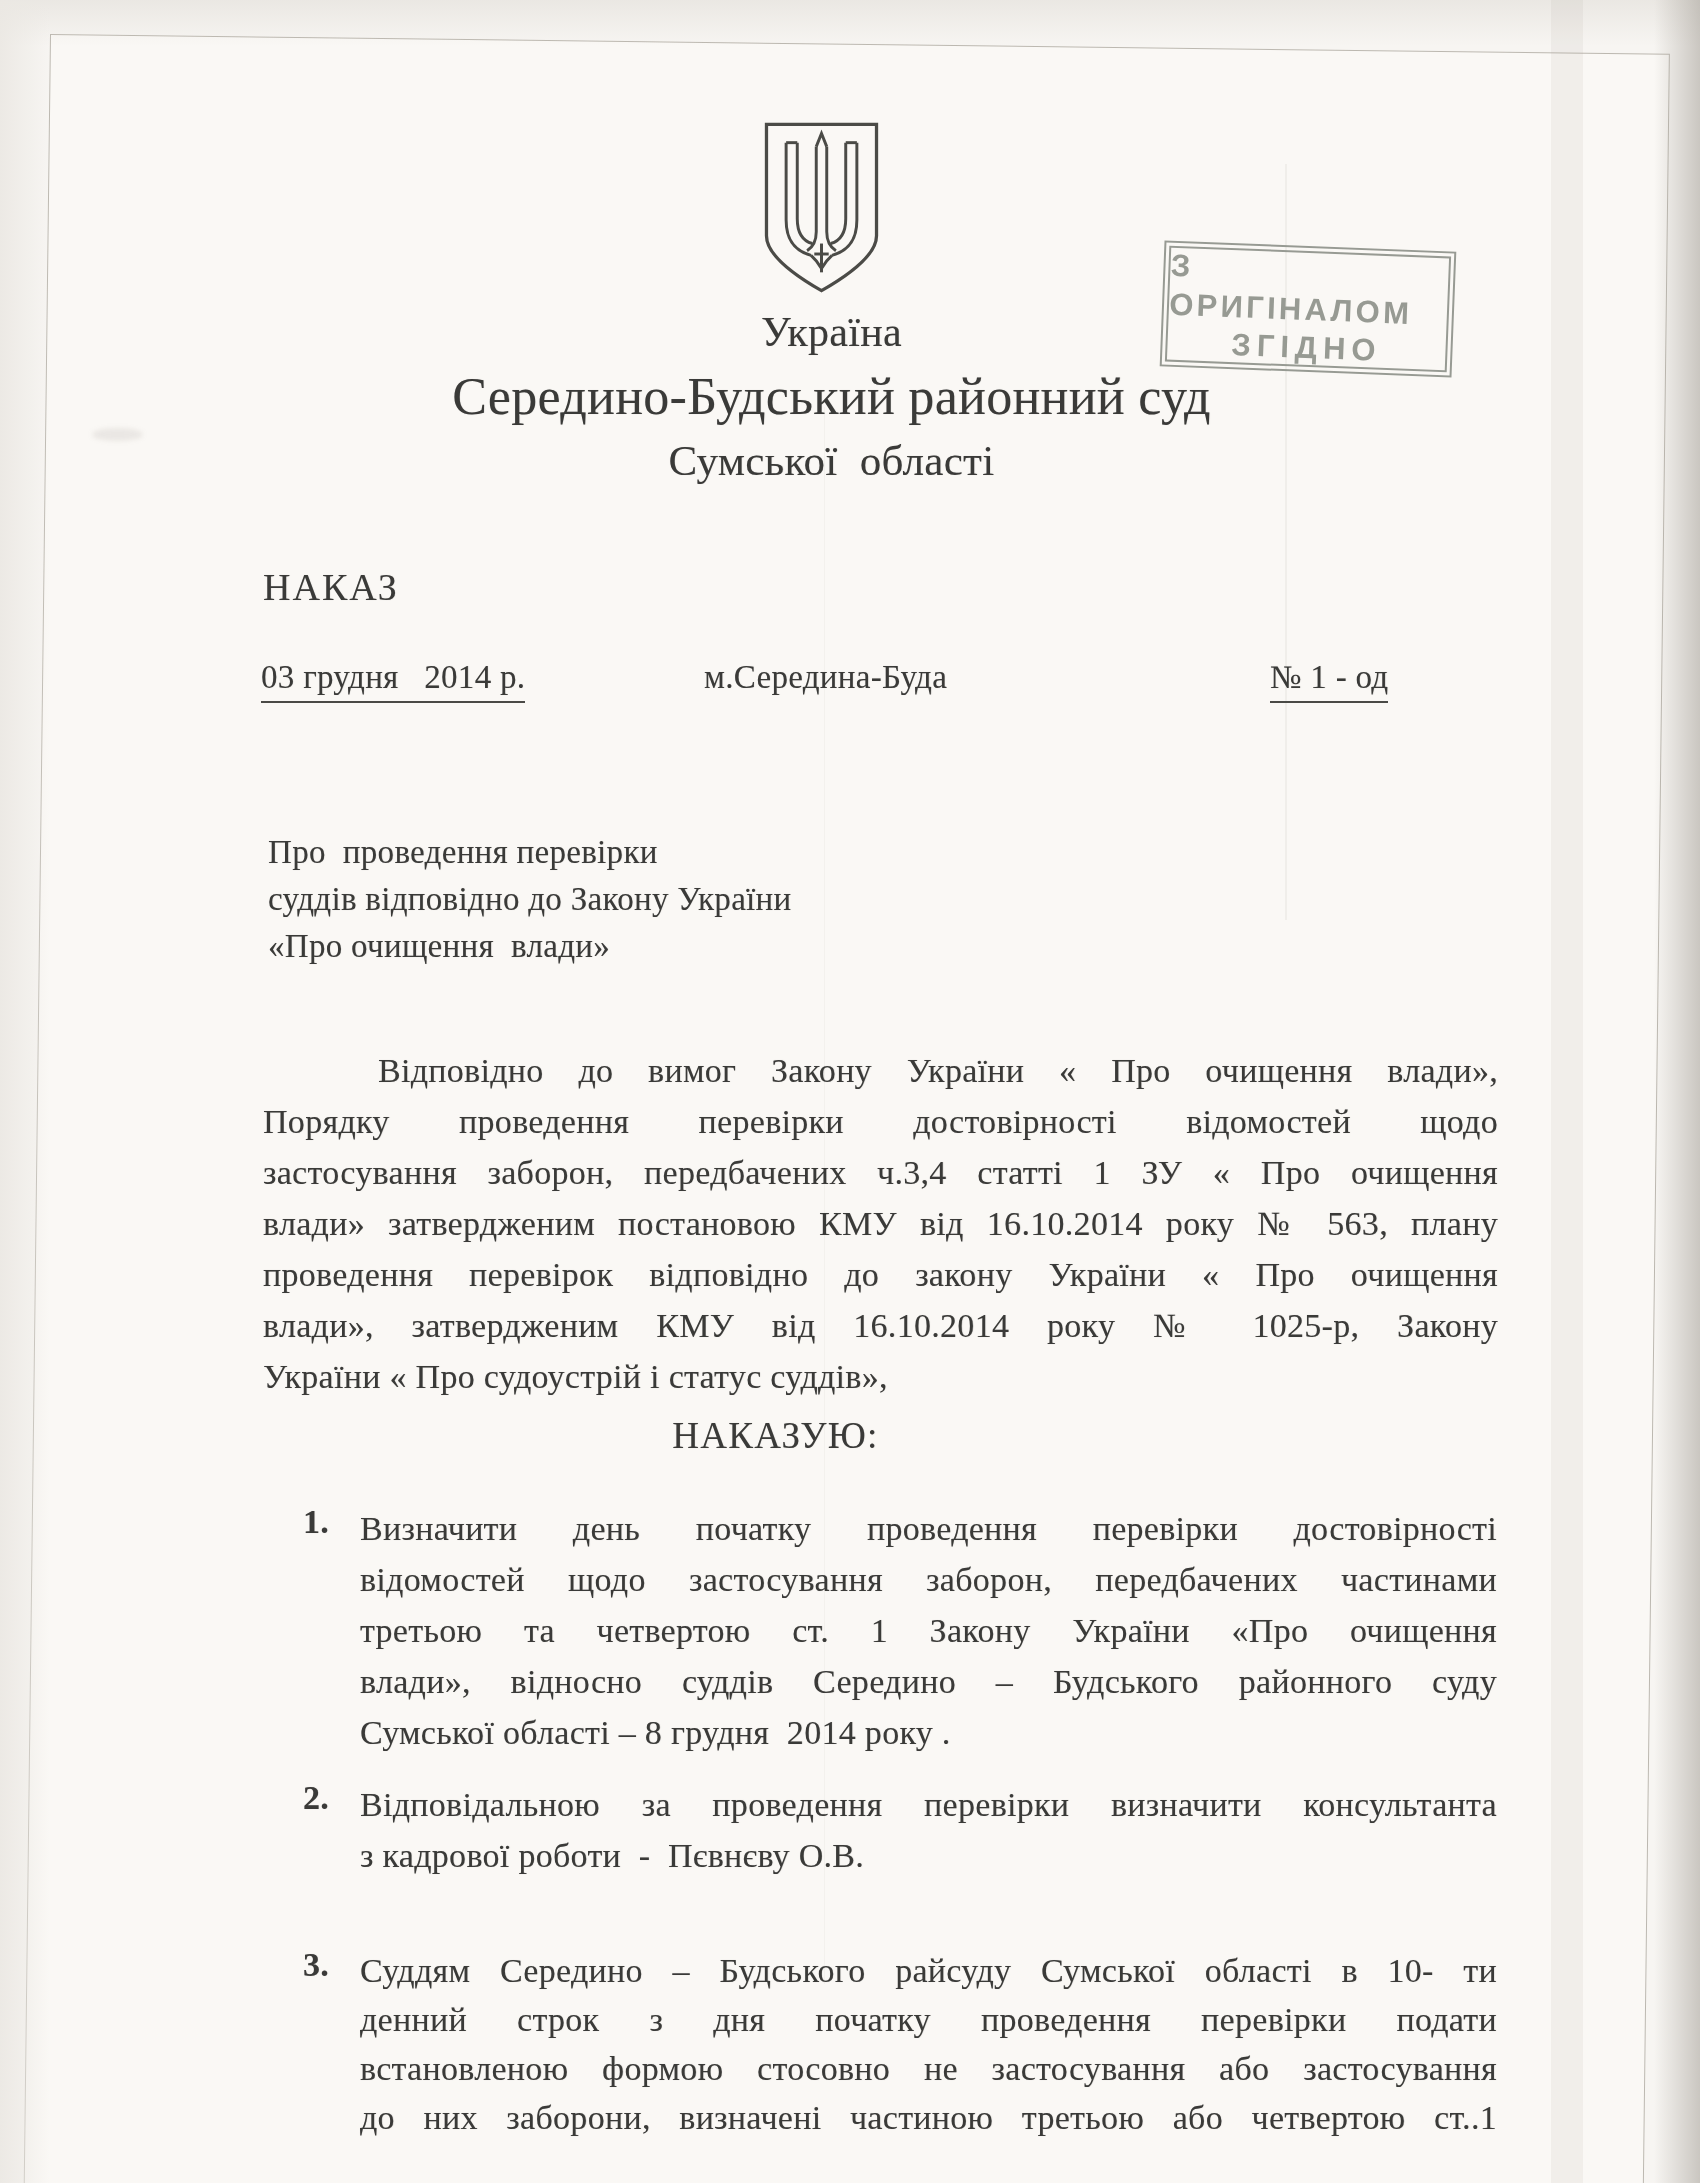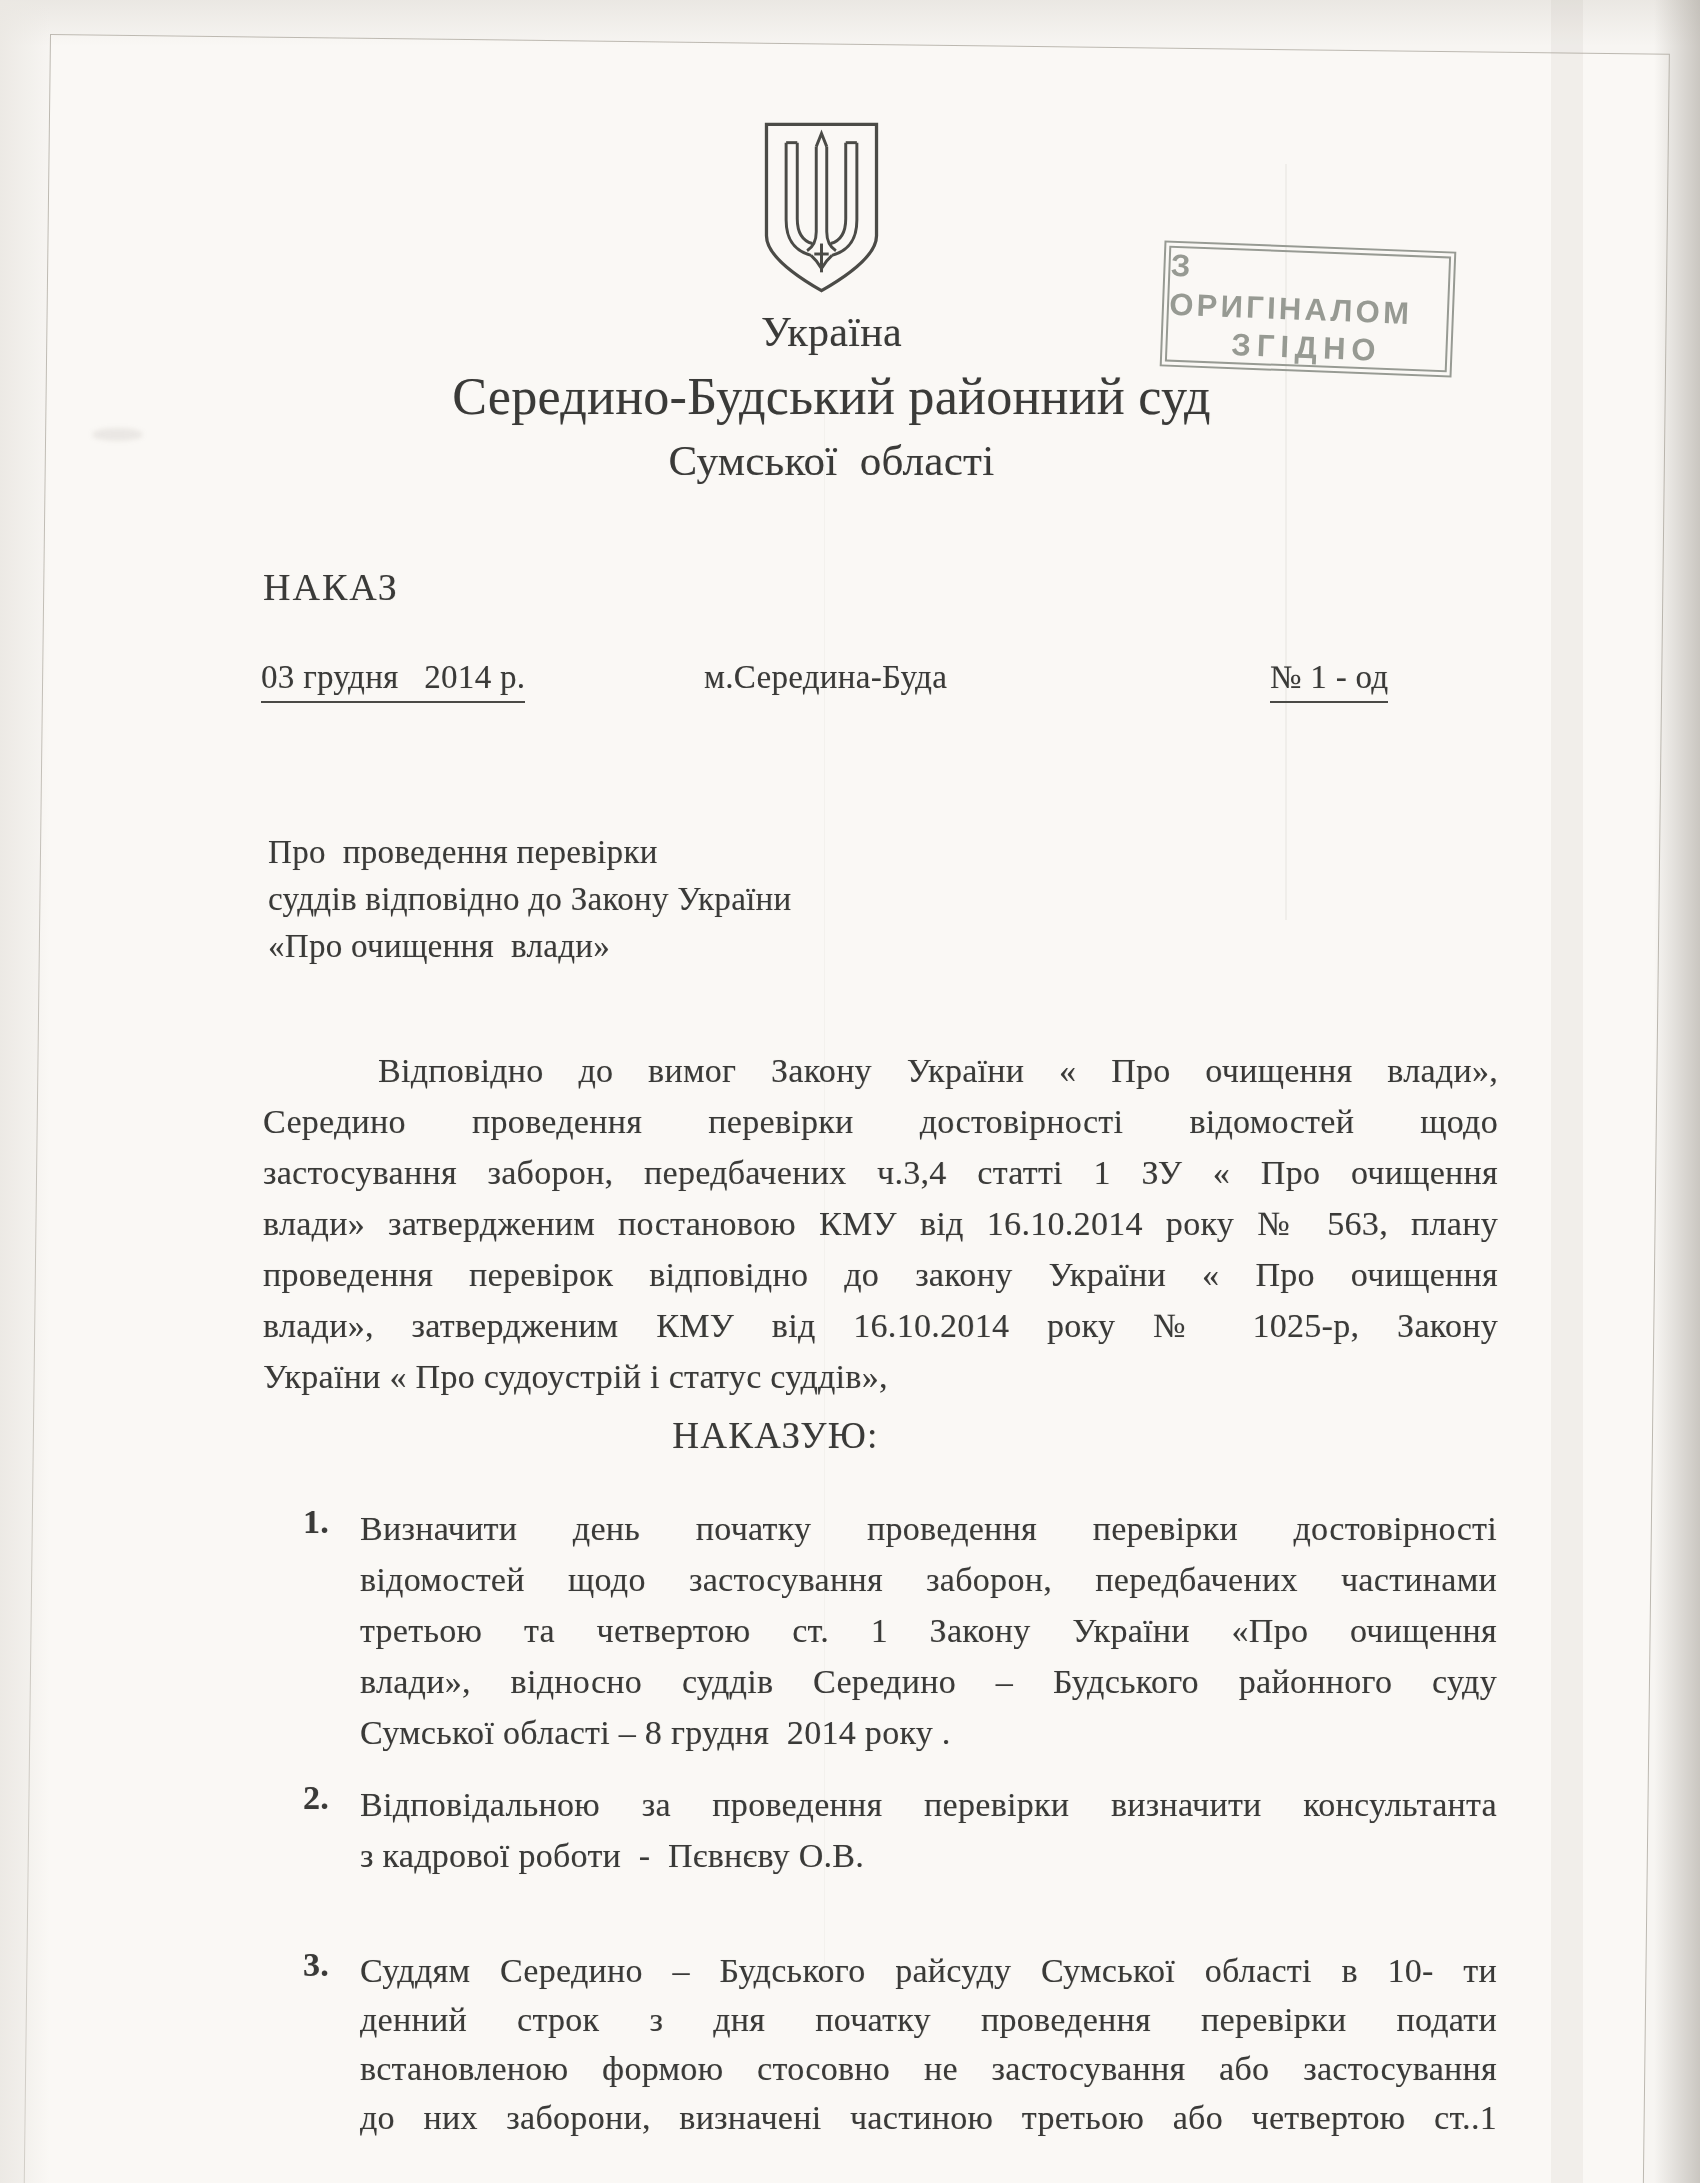--- a/index.html
+++ b/index.html
@@ -138,21 +138,21 @@
   <div class="txt num b">№ 1 - од</div>
 
   <div class="txt subject b">
     <div class="pre">Про  проведення перевірки</div>
     <div class="pre">суддів відповідно до Закону України</div>
     <div class="pre">«Про очищення  влади»</div>
   </div>
 
   <div class="txt preamble">
     <div class="pl first">Відповідно до вимог Закону України « Про очищення влади»,</div>
-    <div class="pl">Середино проведення перевірки достовірності відомостей щодо</div>
+    <div class="pl">Порядку проведення перевірки достовірності відомостей щодо</div>
     <div class="pl">застосування заборон, передбачених ч.3,4 статті 1 ЗУ « Про очищення</div>
     <div class="pl">влади» затвердженим постановою КМУ від 16.10.2014 року № 563, плану</div>
     <div class="pl">проведення перевірок відповідно до закону України « Про очищення</div>
     <div class="pl">влади», затвердженим КМУ від 16.10.2014 року № 1025-р, Закону</div>
     <div class="pl open">України « Про судоустрій і статус суддів»,</div>
   </div>
 
   <div class="txt orderhead b">НАКАЗУЮ:</div>
 
   <div class="txt item it1">

